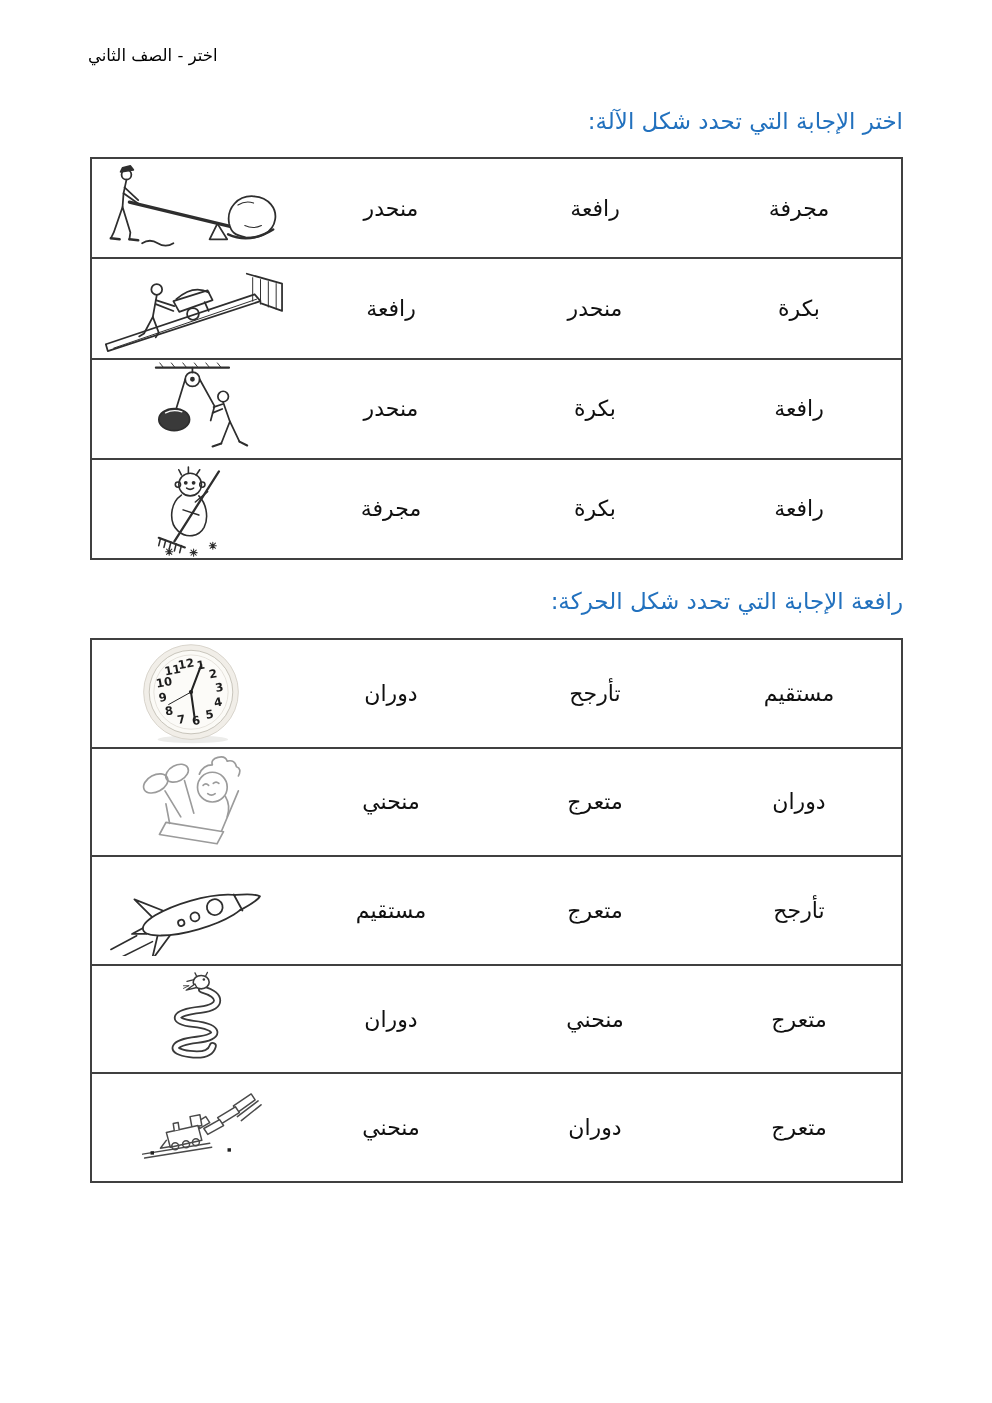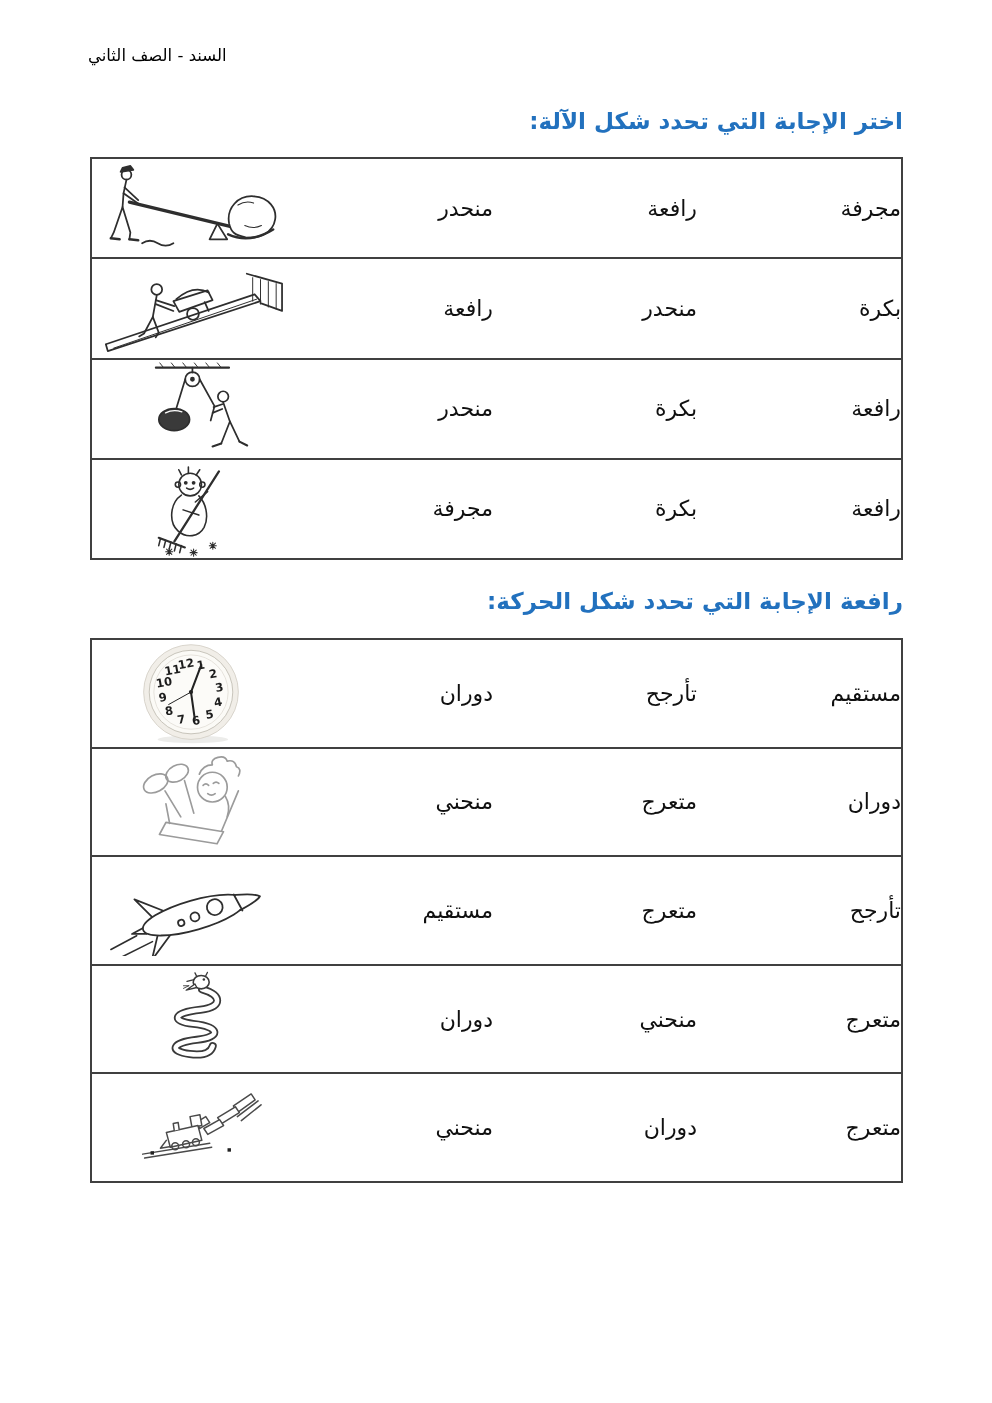--- a/index.html
+++ b/index.html
@@ -6,48 +6,48 @@
   body{
     width:992px;height:1403px;background:#ffffff;position:relative;
     font-family:"DejaVu Sans","Liberation Sans",sans-serif;color:#111;
     overflow:hidden;
   }
   .doc-header{
     position:absolute;left:88px;top:46px;font-size:16.5px;color:#000;
     direction:rtl;letter-spacing:0;
   }
   .sec-title{
-    position:absolute;right:89px;direction:rtl;font-weight:bold;
+    position:absolute;right:89px;direction:rtl;font-weight:normal;
     font-size:23px;color:#2271be;
   }
   #title-machines{top:108px;}
   #title-motion{top:588px;}
   .qtable{
     position:absolute;left:90px;width:809px;border:2px solid #404040;
     display:flex;flex-direction:column;background:#fff;
   }
   #table-machines{top:157px;height:399px;}
   #table-motion{top:638px;height:541px;}
   .trow{
     flex:1;display:grid;direction:rtl;
     grid-template-columns:204px 204px 204px 1fr;
     align-items:center;min-height:0;
   }
   .trow + .trow{border-top:2px solid #404040;}
-  .opt{text-align:right;font-size:22px;color:#101010;direction:rtl;}
+  .opt{text-align:center;font-size:22px;color:#101010;direction:rtl;}
   .img-cell{
     direction:ltr;display:flex;align-items:center;justify-content:center;
     height:100%;min-height:0;
   }
   svg{display:block;}
 </style>
 </head>
 <body>
 
-<div class="doc-header">السند - الصف الثاني</div>
+<div class="doc-header">اختر - الصف الثاني</div>
 
 <div class="sec-title" id="title-machines">اختر الإجابة التي تحدد شكل الآلة:</div>
 
 <div class="qtable" id="table-machines">
 
   <div class="trow">
     <div class="opt">مجرفة</div>
     <div class="opt">رافعة</div>
     <div class="opt">منحدر</div>
     <div class="img-cell">

